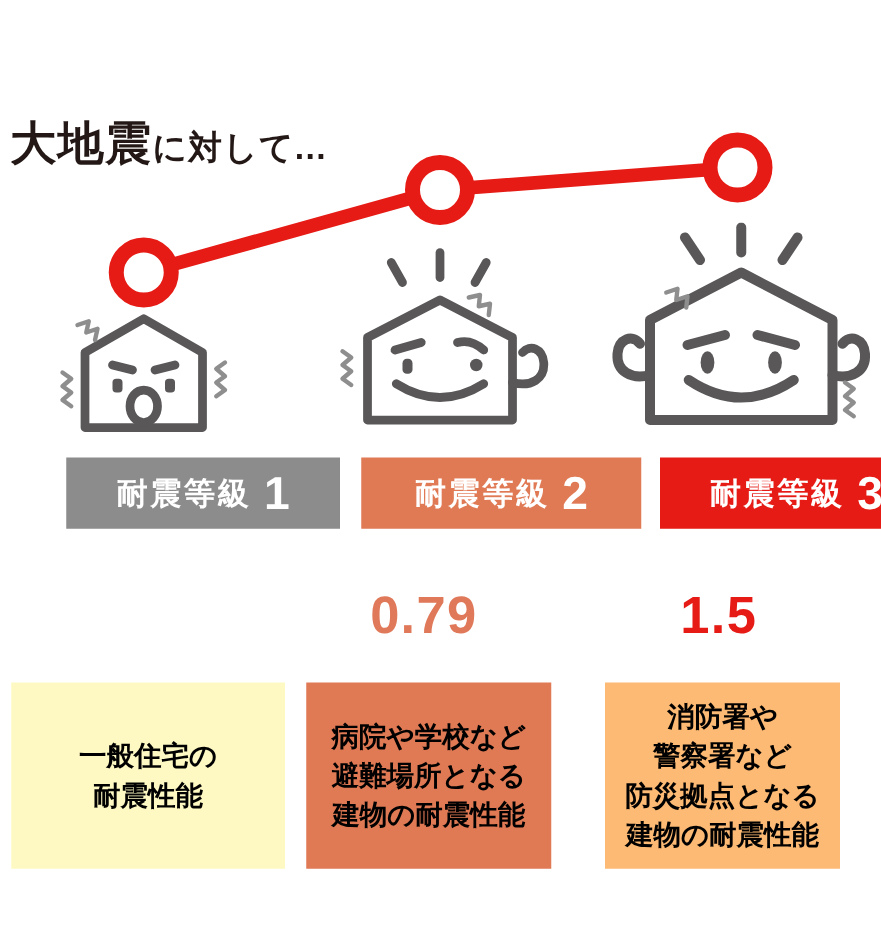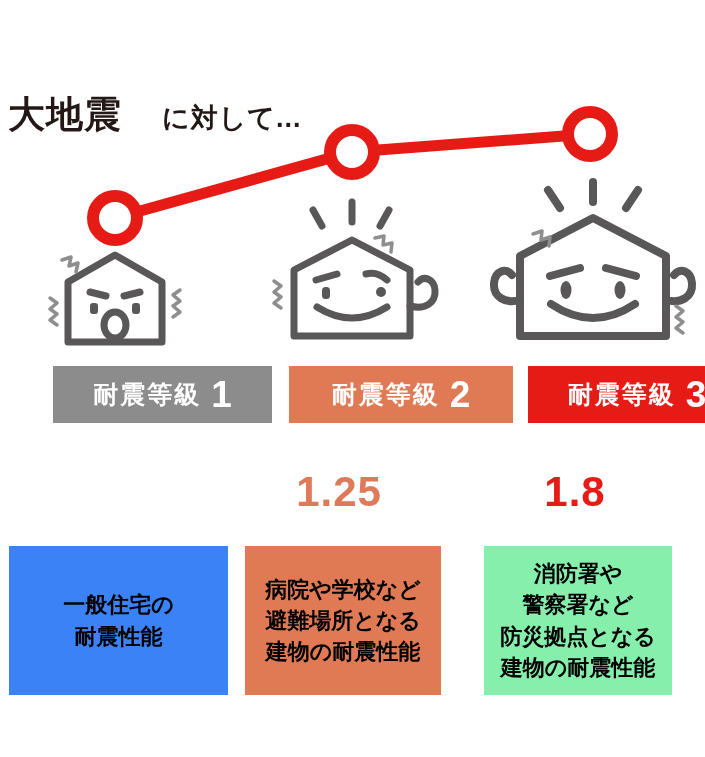--- a/index.html
+++ b/index.html
@@ -16,21 +16,21 @@
     position: absolute;
     left: 8px;
     top: 96px;
     color: #231815;
     font-weight: bold;
     white-space: nowrap;
     letter-spacing: 1px;
     line-height: 1;
   }
   .title .em   { font-size: 37px; }
-  .title .rest { font-size: 27px; margin-left: 40px; }
+  .title .rest { font-size: 27px; }
 
   
   .trend-svg { position: absolute; left: 0; top: 0; pointer-events: none; }
 
   
   .house { position: absolute; }
 
   
   .bar {
     position: absolute;
@@ -70,23 +70,23 @@
     display: flex;
     align-items: center;
     justify-content: center;
     text-align: center;
     color: #000000;
     font-weight: bold;
     font-size: 22px;
     line-height: 1.42;
   }
   .box span { white-space: pre-line; }
-  .box-1 { left: 9px;   width: 219px; background: #3b82f6; }
+  .box-1 { left: 9px;   width: 219px; background: #fef9c3; }
   .box-2 { left: 245px; width: 196px; background: #e07a55; }
-  .box-3 { left: 484px; width: 188px; background: #86efac; }
+  .box-3 { left: 484px; width: 188px; background: #fdba74; }
 </style>
 </head>
 <body>
 
 <div class="stage">
 
   <div class="title">
     <span class="em">大地震</span><span class="rest">に対して...</span>
   </div>
 
@@ -164,22 +164,22 @@
   </div>
   <div class="bar bar-2">
     <span class="bar-label">耐震等級</span>
     <span class="bar-num">2</span>
   </div>
   <div class="bar bar-3">
     <span class="bar-label">耐震等級</span>
     <span class="bar-num">3</span>
   </div>
 
-  <div class="factor factor-2">1.25</div>
-  <div class="factor factor-3">1.8</div>
+  <div class="factor factor-2">0.79</div>
+  <div class="factor factor-3">1.5</div>
 
   <div class="box box-1">
     <span>一般住宅の
 耐震性能</span>
   </div>
   <div class="box box-2">
     <span>病院や学校など
 避難場所となる
 建物の耐震性能</span>
   </div>

